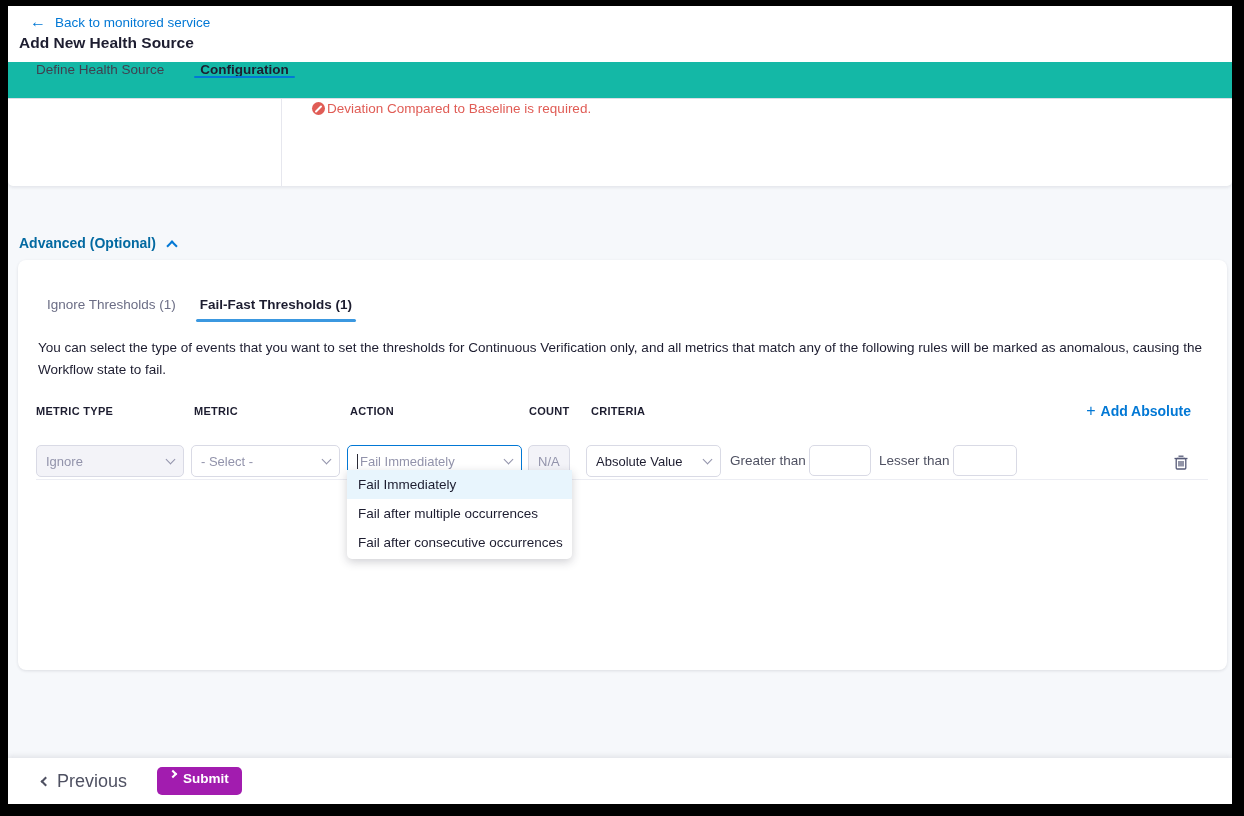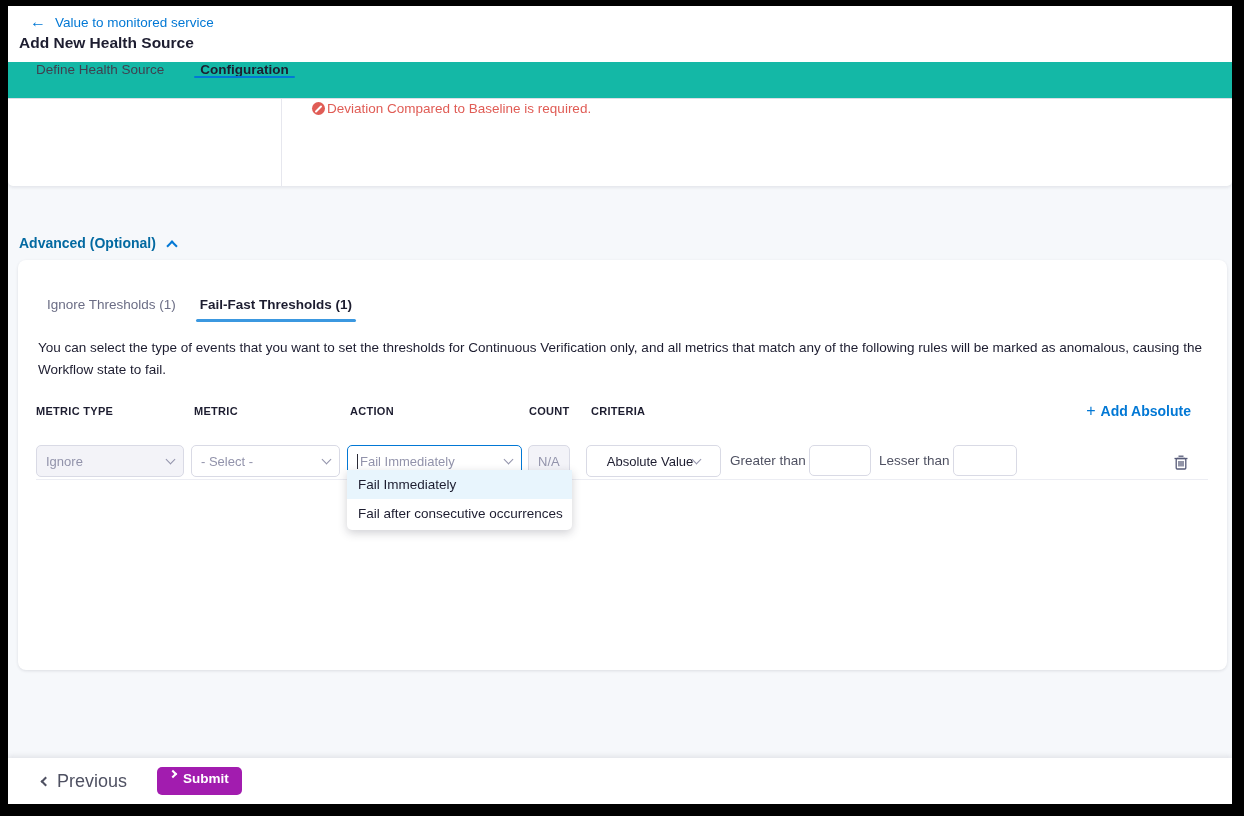--- a/index.html
+++ b/index.html
@@ -68,21 +68,21 @@
   .chev-right { width:6px; height:6px; border-right:2px solid #fff; border-top:2px solid #fff; transform:rotate(45deg); }
 </style>
 </head>
 <body>
 
 <div class="frame">
 
   <div class="app-header">
     <div class="back-link">
       <span class="back-arrow">←</span>
-      <span>Value to monitored service</span>
+      <span>Back to monitored service</span>
     </div>
     <div class="page-title">Add New Health Source</div>
   </div>
 
   <div class="main-tabbar">
     <div class="main-tab">Define Health Source</div>
     <div class="main-tab active">Configuration</div>
   </div>
 
   <div class="validation-panel">
@@ -131,21 +131,21 @@
       <div class="ctl select placeholder focused" style="left:329px; width:175px;">
         <span style="display:flex;align-items:center;">
             <span class="caret"></span>
             <span>Fail Immediately</span>
           </span>
         <span class="sel-chev"></span>
       </div>
       <div class="ctl disabled" style="left:510px; width:42px;">
         <span>N/A</span>
       </div>
-      <div class="ctl select" style="left:568px; width:135px;justify-content:center;">
+      <div class="ctl select" style="left:568px; width:135px;">
         <span>Absolute Value</span>
         <span class="sel-chev"></span>
       </div>
       <span class="row-label" style="left:712px">Greater than</span>
       <input class="mini-input" style="left: 791px; width: 62px;" value="">
       <span class="row-label" style="left:861px">Lesser than</span>
       <input class="mini-input" style="left: 935px; width: 64px;" value="">
       <div class="trash-btn">
         <svg width="16" height="17" viewBox="0 0 16 17">
           <g fill="none" stroke="#565a77" stroke-width="1.3">
@@ -156,20 +156,21 @@
             <line x1="8" y1="7" x2="8" y2="12.5"></line>
             <line x1="10" y1="7" x2="10" y2="12.5"></line>
           </g>
         </svg>
       </div>
     </div>
     <div class="row-rule"></div>
 
     <div class="menu">
       <div class="menu-item selected">Fail Immediately</div>
+      <div class="menu-item">Fail after multiple occurrences</div>
       <div class="menu-item">Fail after consecutive occurrences</div>
     </div>
   </div>
 
   <div class="footer">
     <div class="prev-btn">
       <span class="chev-left"></span>
       <span>Previous</span>
     </div>
     <button class="submit-btn">

